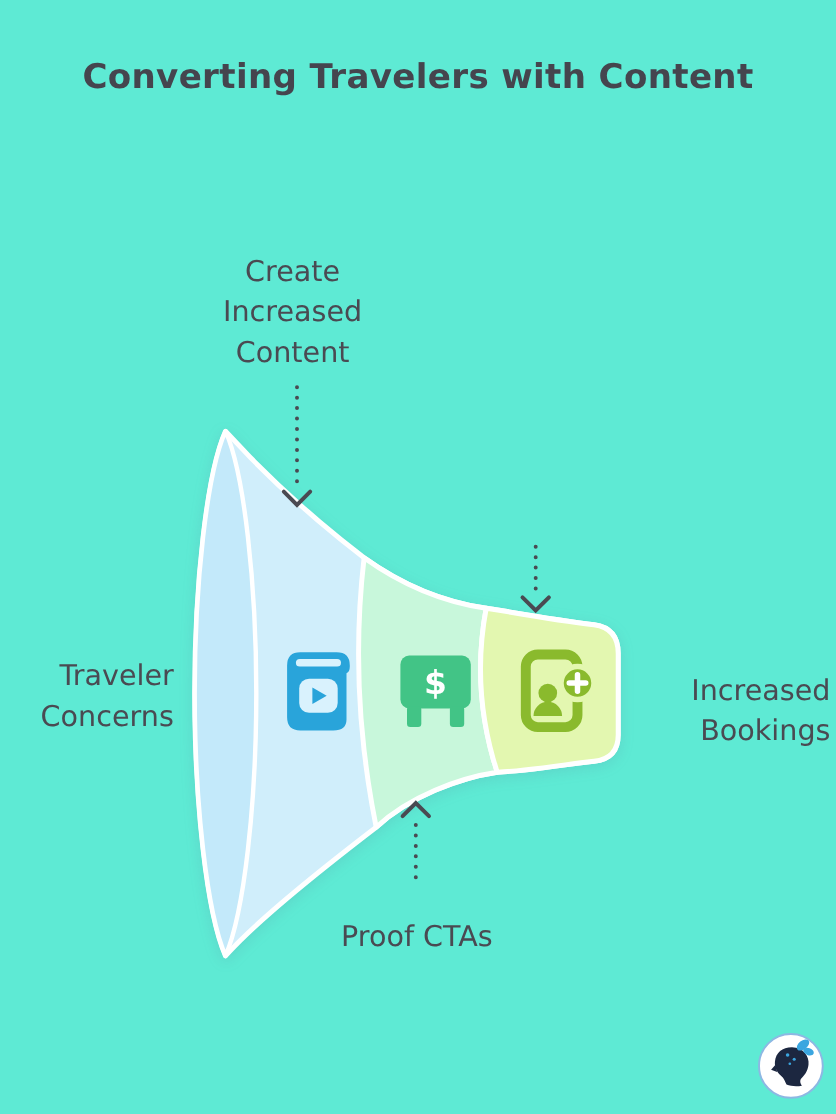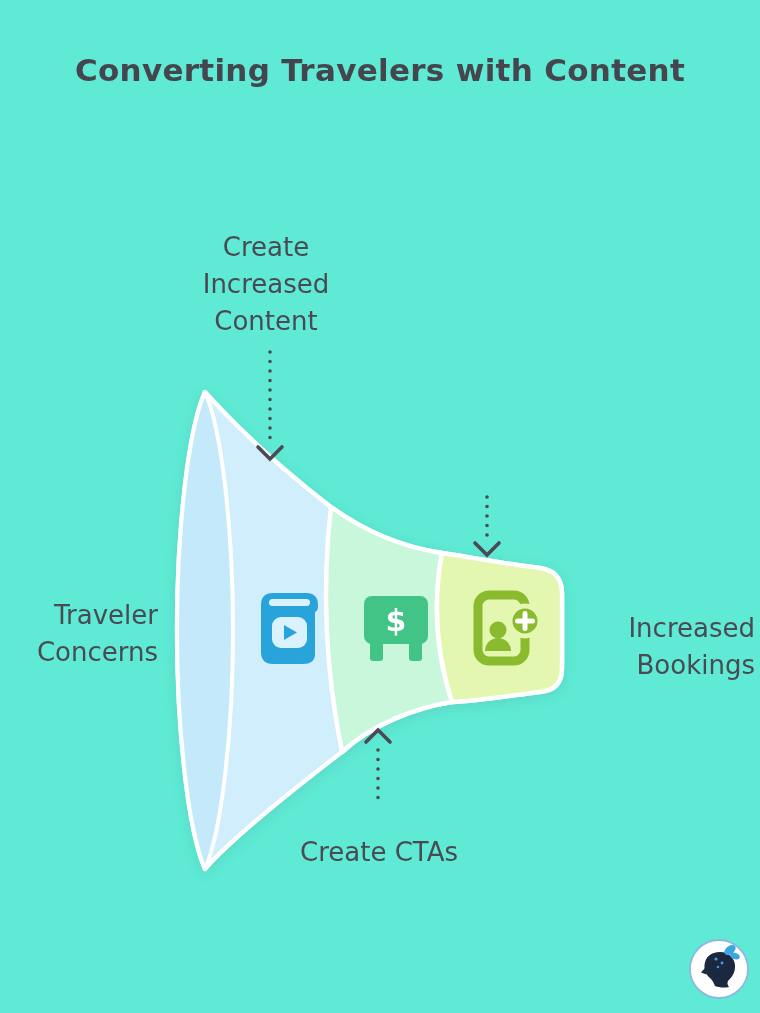--- a/index.html
+++ b/index.html
@@ -91,21 +91,21 @@
       <circle cx="28" cy="42" r="8.5"></circle>
       <path d="M 15 63 a 13 13 0 0 1 26 0 Z"></path>
       <circle cx="55" cy="33" r="15" stroke-width="5" stroke="#e3f7b0"></circle>
     </g>
     <path d="M 55 25.5 L 55 40.5 M 47.5 33 L 62.5 33" stroke="#ffffff" stroke-width="5" stroke-linecap="round" fill="none"></path>
   </svg>
 
   <div class="label label-create">Create
 Increased
 Content</div>
-  <div class="label label-embed">Create CTAs</div>
+  <div class="label label-embed">Proof CTAs</div>
   <div class="label label-traveler">Traveler
 Concerns</div>
   <div class="label label-increased">Increased
 Bookings</div>
 
   <svg class="abs" style="left:252px;top:348px;" width="36" height="118" viewBox="0 0 36 118">
     <g fill="none" stroke-linecap="round" stroke-width="3.6" stroke="#4a4a52">
       <path d="M 18 4 L 18 94" stroke-dasharray="0 9.5"></path>
       <path d="M 6 99 L 18 111 L 30 99"></path>
     </g>

